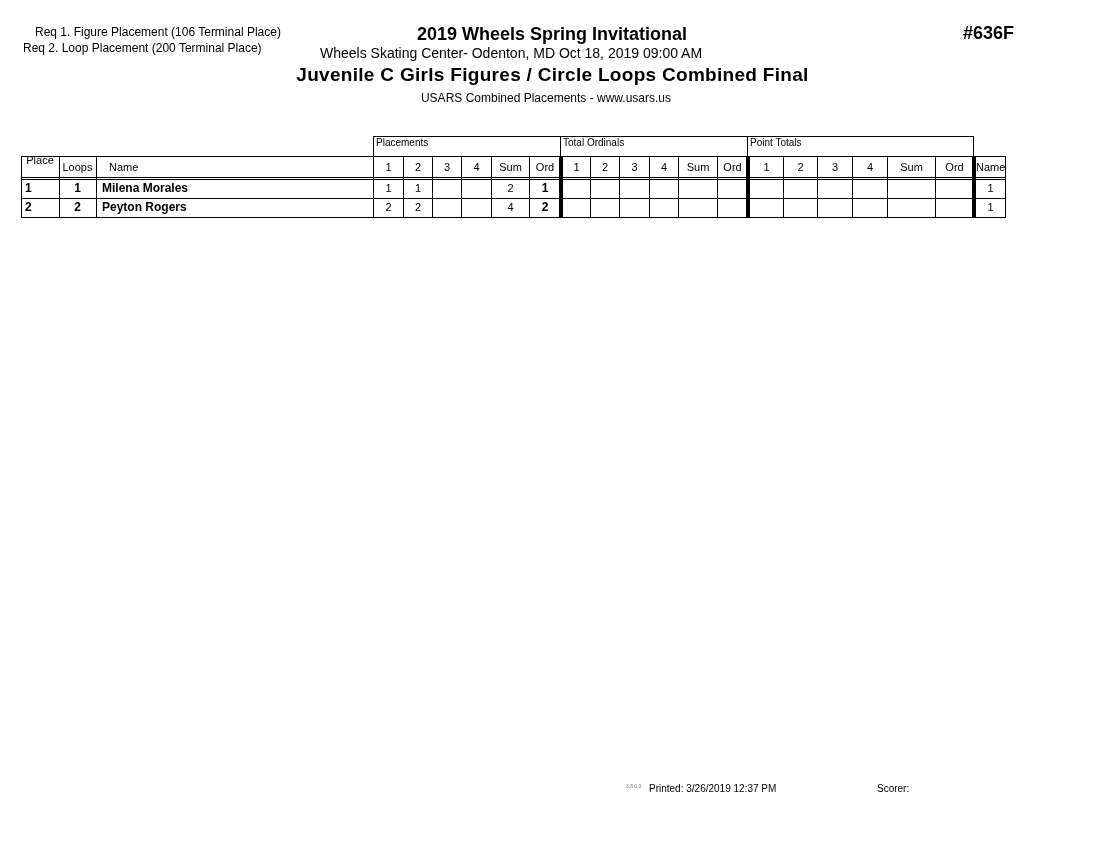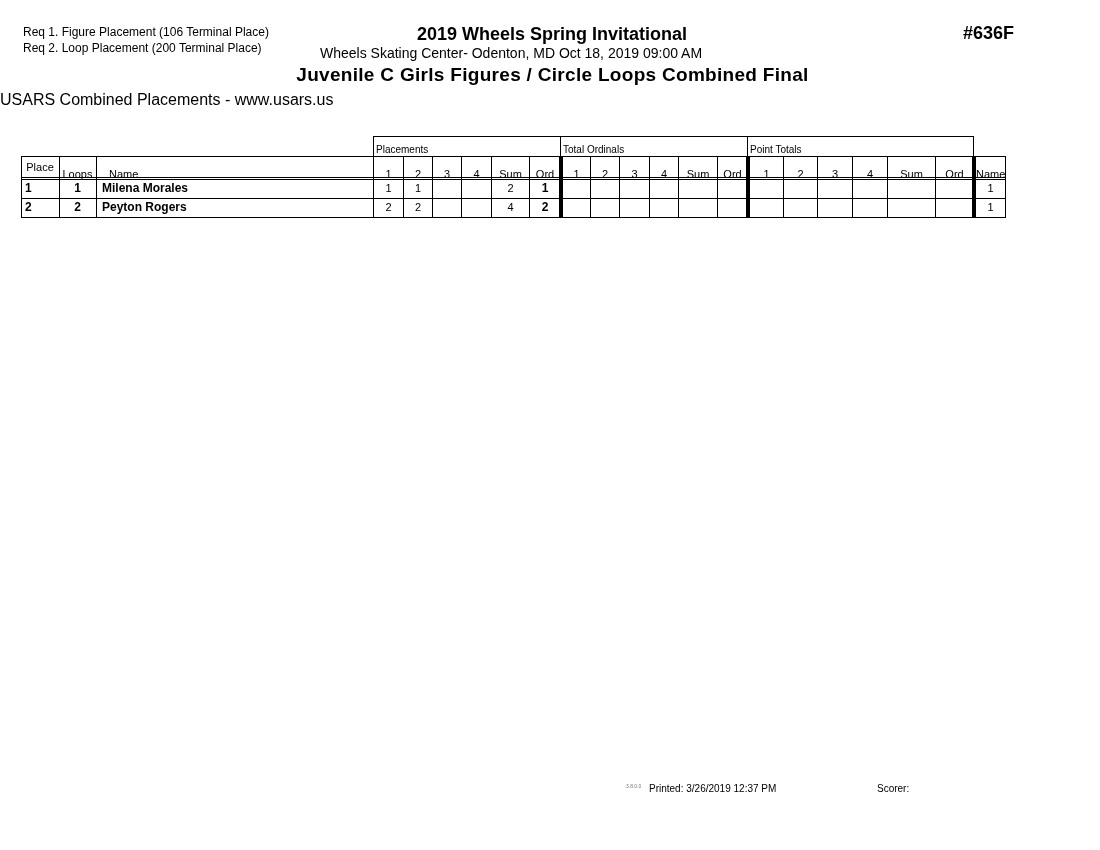--- a/index.html
+++ b/index.html
@@ -3,37 +3,37 @@
   <meta charset="utf-8">
   <style>
     html, body { margin: 0; padding: 0; background: #ffffff; }
     body { width: 1100px; height: 850px; position: relative; overflow: hidden;
            font-family: "Liberation Sans", sans-serif; color: #000; }
     .abs { position: absolute; white-space: nowrap; }
     .req { font-size: 12px; left: 23px; }
     .title { font-size: 18px; font-weight: bold; left: 0; width: 1104px; text-align: center; }
     .sub { font-size: 14px; }
     .event { font-size: 19px; font-weight: bold; letter-spacing: 0.3px; left: 0; width: 1105px; text-align: center; }
-    .usars { font-size: 16px; left: 0; width: 1092px; text-align: left; }
+    .usars { font-size: 12px; left: 0; width: 1092px; text-align: center; }
     .eventnum { font-size: 18px; font-weight: bold; left: 963px; }
 
     .cell { position: absolute; box-sizing: border-box; font-size: 11px; text-align: center;
             line-height: 18px; overflow: hidden; }
-    .hdr { font-size: 11px; margin-top: 7px; }
+    .hdr { font-size: 11px; }
     .bold { font-weight: bold; font-size: 12px; }
     .left { text-align: left; padding-left: 13px; }
     .vline { position: absolute; background: #000; }
     .hline { position: absolute; background: #000; height: 1px; }
     .footer { font-size: 10px; }
     .tiny { font-size: 5px; color: #777; }
   </style>
 </head>
 <body>
 
-<div class="abs req" style="top:25px;">Req  1.  Figure Placement (106 Terminal Place)</div>
+<div class="abs req" style="top:25px;margin-left:12px;">Req  1.  Figure Placement (106 Terminal Place)</div>
 <div class="abs req" style="top:41px;">Req  2.  Loop Placement (200 Terminal Place)</div>
 <div class="abs title" style="top:24px;">2019 Wheels Spring Invitational</div>
 <div class="abs sub" style="top:45px; left:320px;">Wheels Skating Center- Odenton, MD  Oct 18, 2019  09:00 AM</div>
 <div class="abs event" style="top:64px;">Juvenile C Girls Figures / Circle Loops Combined Final</div>
 <div class="abs usars" style="top:91px;">USARS Combined Placements - www.usars.us</div>
 <div class="abs eventnum" style="top:23px;">#636F</div>
 
 <div id="results">
     <div class="hline" style="left: 373px; top: 136px; width: 188px;"></div>
     <div class="vline" style="left: 373px; top: 136px; width: 1px; height: 20px;"></div>

